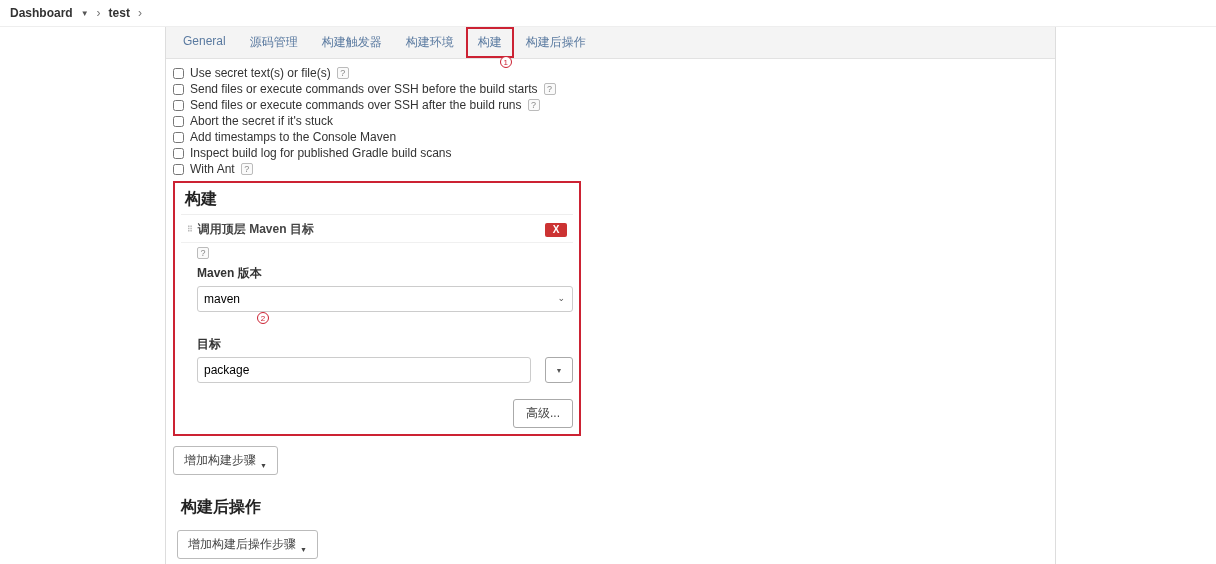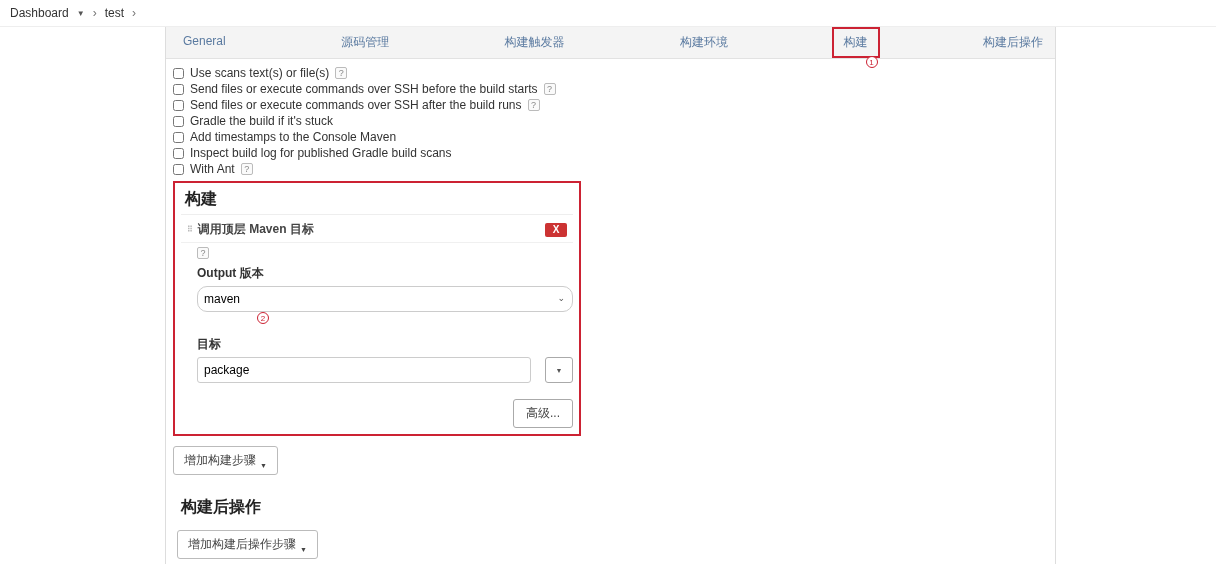--- a/index.html
+++ b/index.html
@@ -1,38 +1,38 @@
 <!DOCTYPE html>
 <html><head>
   <meta charset="utf-8">
   <style>
     * { margin:0; padding:0; box-sizing:border-box; font-family:Arial,"Microsoft YaHei",sans-serif; font-size:12px; }
     body { background:#fff; }
     .topbar { display:flex; align-items:center; gap:6px; padding:6px 10px; color:#333; border-bottom:1px solid #eee; }
-    .topbar a { color:#333; text-decoration:none; font-weight:normal; }
+    .topbar a { color:#333; text-decoration:none; font-weight:bold; }
     .chev { color:#777; padding:0 2px; }
     .caret { margin-left:2px; font-size:8px; color:#555; }
     .wrap { margin-left:165px; margin-right:160px; border:1px solid #ddd; border-top:none; }
-    .tabs { background:#f4f4f4; border-bottom:1px solid #e2e2e2; display:flex; padding-left:5px;justify-content:space-between; }
+    .tabs { background:#f4f4f4; border-bottom:1px solid #e2e2e2; display:flex; padding-left:5px; }
     .tab { padding:7px 12px; color:#5a7aa0; cursor:pointer; }
     .tab.hl { outline:2px solid #c23; outline-offset:-2px; position:relative; }
     .badge { position:absolute; width:12px; height:12px; border-radius:50%; border:1px solid #c23; color:#c23; display:flex; align-items:center; justify-content:center; font-size:8px; background:#fff; }
     .content { padding:6px 7px 18px; }
     .chk-row { display:flex; align-items:center; gap:6px; padding:1px 0; color:#333; }
     .chk-row input[type=checkbox] { width:11px; height:11px; }
     .help { display:inline-flex; width:12px; height:12px; border:1px solid #bbb; border-radius:2px; align-items:center; justify-content:center; color:#888; font-size:9px; background:#fafafa; cursor:pointer; }
     .section-title { font-size:16px; font-weight:bold; color:#222; padding:0 4px 4px; margin-bottom:2px; border-bottom:1px solid #eee; }
     .build-block { border:2px solid #c23; padding:6px; margin-top:4px; position:relative; background:#fff; }
     .step-head { display:flex; align-items:center; justify-content:space-between; padding:4px 6px; color:#444; font-weight:bold; border-bottom:1px solid #f0f0f0; }
     .step-head .left { display:flex; align-items:center; gap:6px; }
     .drag { color:#bbb; letter-spacing:-1px; font-size:8px; }
     .x-btn { background:#c33; color:#fff; border:none; width:22px; height:14px; font-size:10px; font-weight:bold; cursor:pointer; border-radius:2px; }
     .ind1 { padding-left:16px; margin-top:2px; }
     .lbl { display:block; margin:6px 0 4px; color:#333; font-weight:bold; font-size:12px; }
-    .sel { width:100%; padding:5px 6px; border:1px solid #ccc; border-radius:10px; background:#fff; }
+    .sel { width:100%; padding:5px 6px; border:1px solid #ccc; border-radius:3px; background:#fff; }
     .sel-wrap { position:relative; }
     .chev-d { position:absolute; right:8px; top:7px; font-size:9px; color:#555; pointer-events:none; }
     .targets-row { display:flex; gap:14px; align-items:center; }
     .targets-row input[type=text] { flex:1; padding:5px 6px; border:1px solid #ccc; border-radius:3px; }
     .sq-btn { width:28px; height:26px; border:1px solid #aaa; border-radius:3px; background:#fff; cursor:pointer; display:flex; align-items:center; justify-content:center; font-size:7px; color:#555; }
     .adv-row { display:flex; justify-content:flex-end; margin-top:16px; padding-right:0; }
     .adv-btn { padding:5px 12px; border:1px solid #aaa; border-radius:3px; background:#fff; cursor:pointer; color:#444; }
     .small-btn { display:inline-flex; align-items:flex-end; gap:4px; padding:5px 10px; border:1px solid #bbb; border-radius:3px; background:#fff; color:#444; cursor:pointer; }
     .post-sec { margin-top:22px; padding:0 4px; }
   </style>
@@ -57,36 +57,36 @@
     <div class="tab hl" style="position:relative;">
       <span>构建</span>
       <span class="badge" style="bottom:-10px; right:2px;">1</span>
     </div>
     <div class="tab">构建后操作</div>
   </div>
 
   <div class="content">
     <div class="chk-row">
         <input type="checkbox" style="">
-        <span>Use scans text(s) or file(s)</span>
+        <span>Use secret text(s) or file(s)</span>
         <span class="help">?</span>
       </div>
     <div class="chk-row">
         <input type="checkbox" style="">
         <span>Send files or execute commands over SSH before the build starts</span>
         <span class="help">?</span>
       </div>
     <div class="chk-row">
         <input type="checkbox" style="">
         <span>Send files or execute commands over SSH after the build runs</span>
         <span class="help">?</span>
       </div>
     <div class="chk-row">
         <input type="checkbox" style="">
-        <span>Gradle the build if it's stuck</span>
+        <span>Abort the secret if it's stuck</span>
       </div>
     <div class="chk-row">
         <input type="checkbox" style="">
         <span>Add timestamps to the Console Maven</span>
       </div>
     <div class="chk-row">
         <input type="checkbox" style="">
         <span>Inspect build log for published Gradle build scans</span>
       </div>
     <div class="chk-row">
@@ -101,21 +101,21 @@
       <div class="step-head">
         <div class="left">
           <span class="drag">⠿</span>
           <span>调用顶层 Maven 目标</span>
         </div>
         <button class="x-btn">X</button>
       </div>
 
       <div class="ind1">
         <span class="help">?</span>
-        <span class="lbl">Output 版本</span>
+        <span class="lbl">Maven 版本</span>
         <div class="sel-wrap" style="position:relative;">
           <div class="sel"><span>maven</span></div>
           <span class="chev-d">⌄</span>
           <span class="badge" style="left:60px; top:26px;">2</span>
         </div>
 
         <span class="lbl" style="margin-top:24px;">目标</span>
         <div class="targets-row">
           <input type="text" value="package" style="">
           <div class="sq-btn">▼</div>

